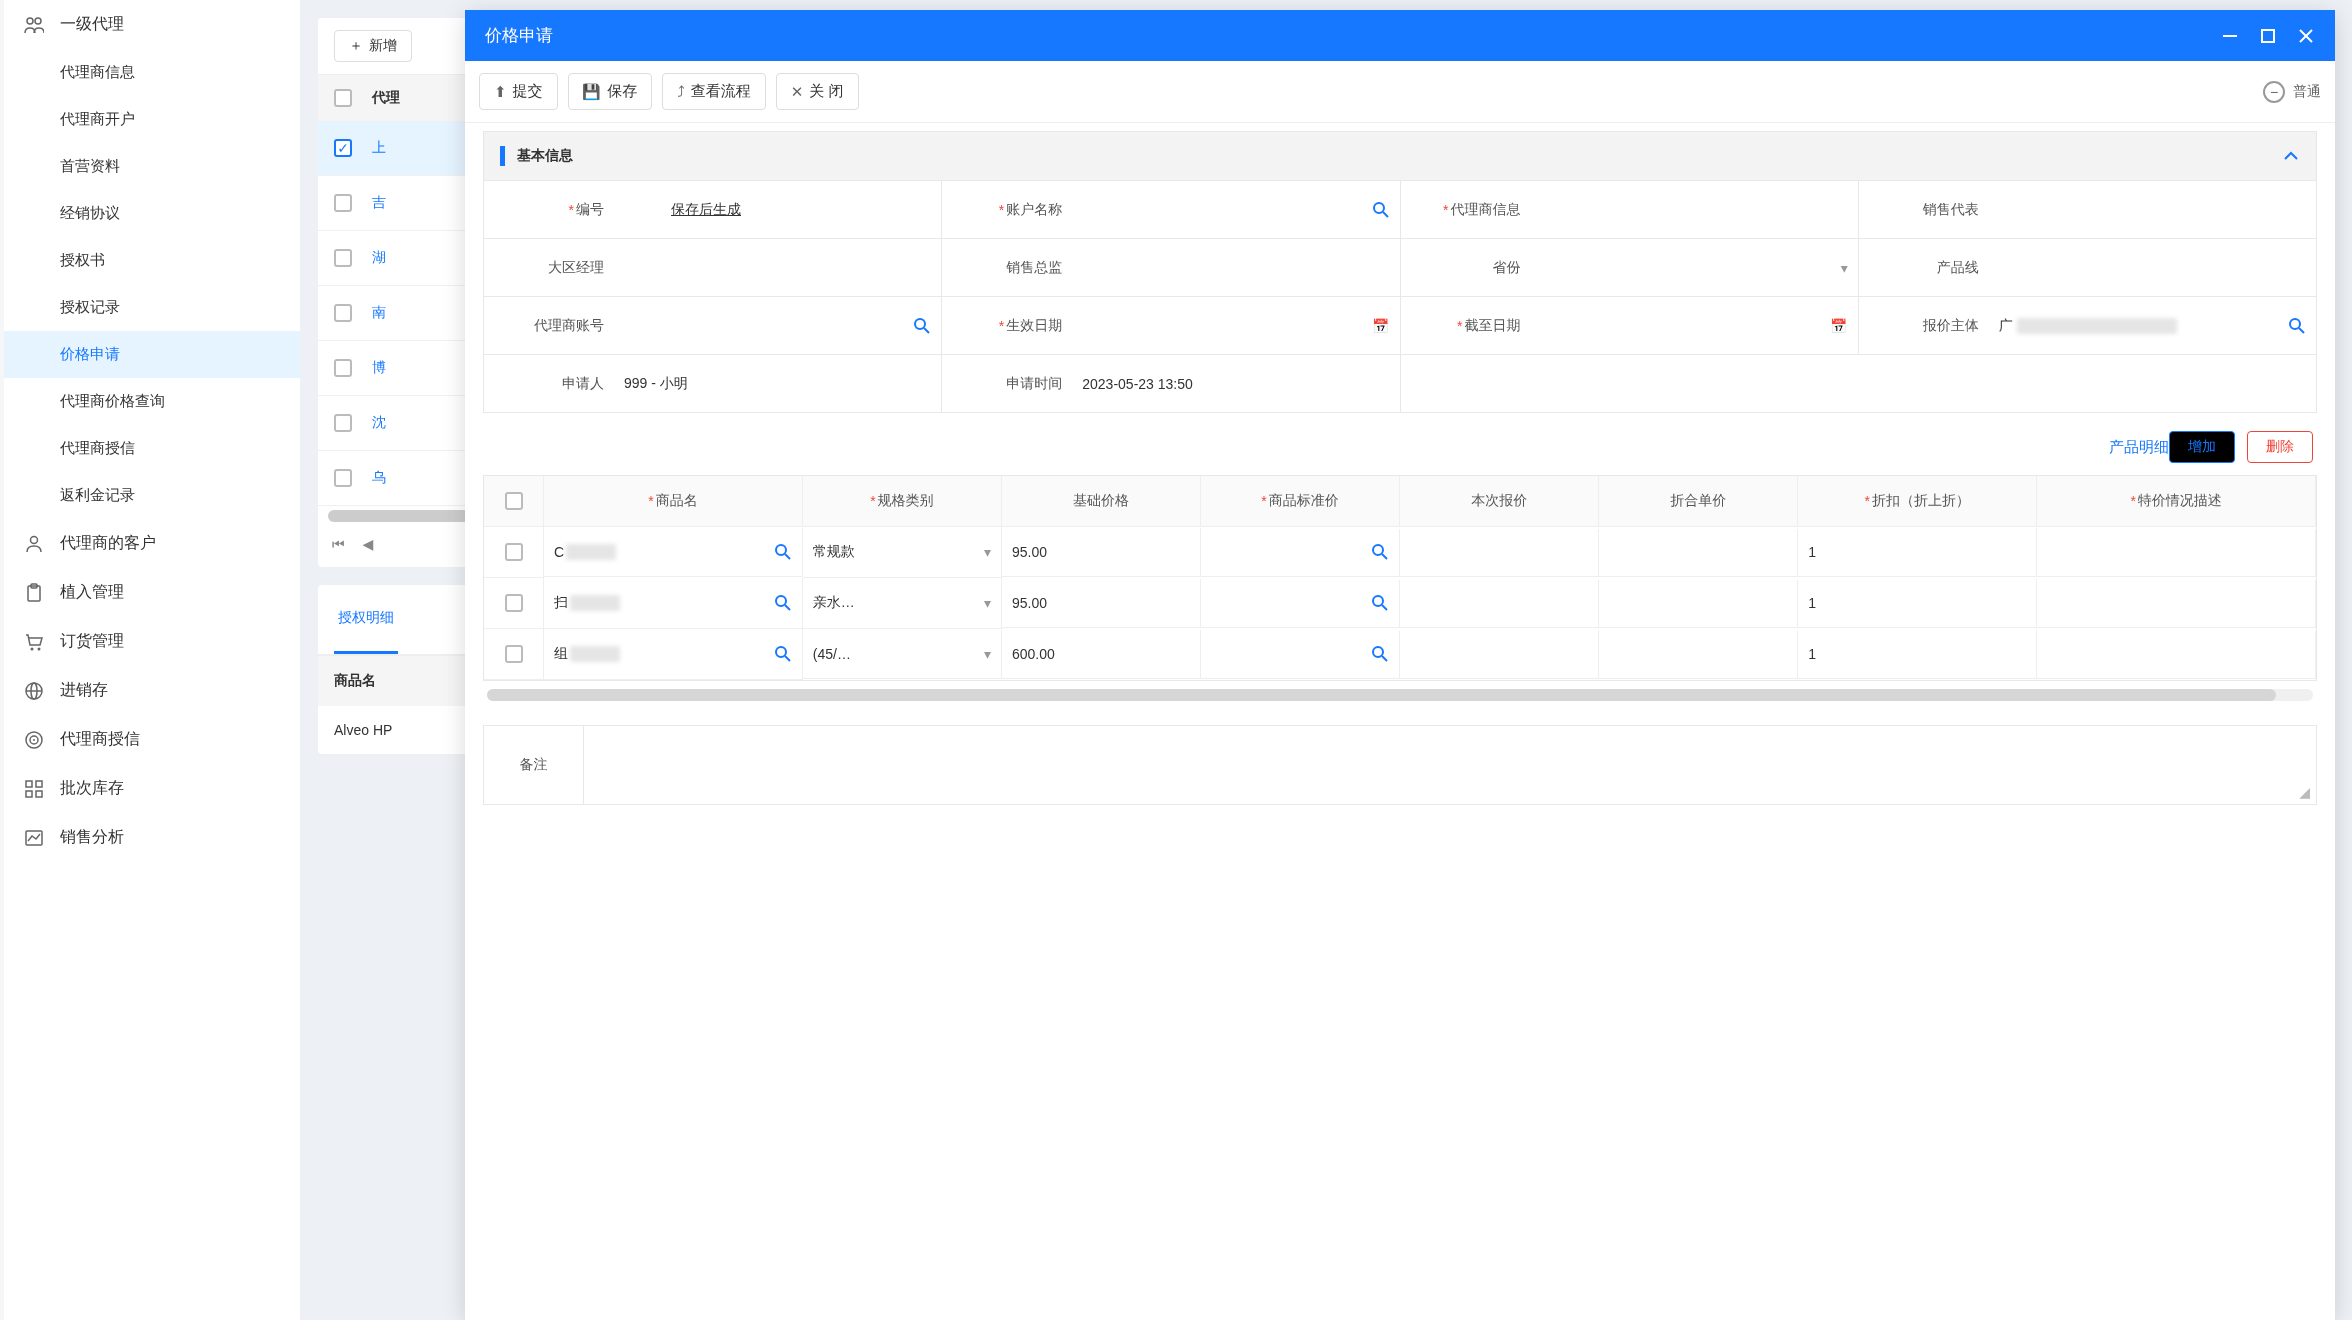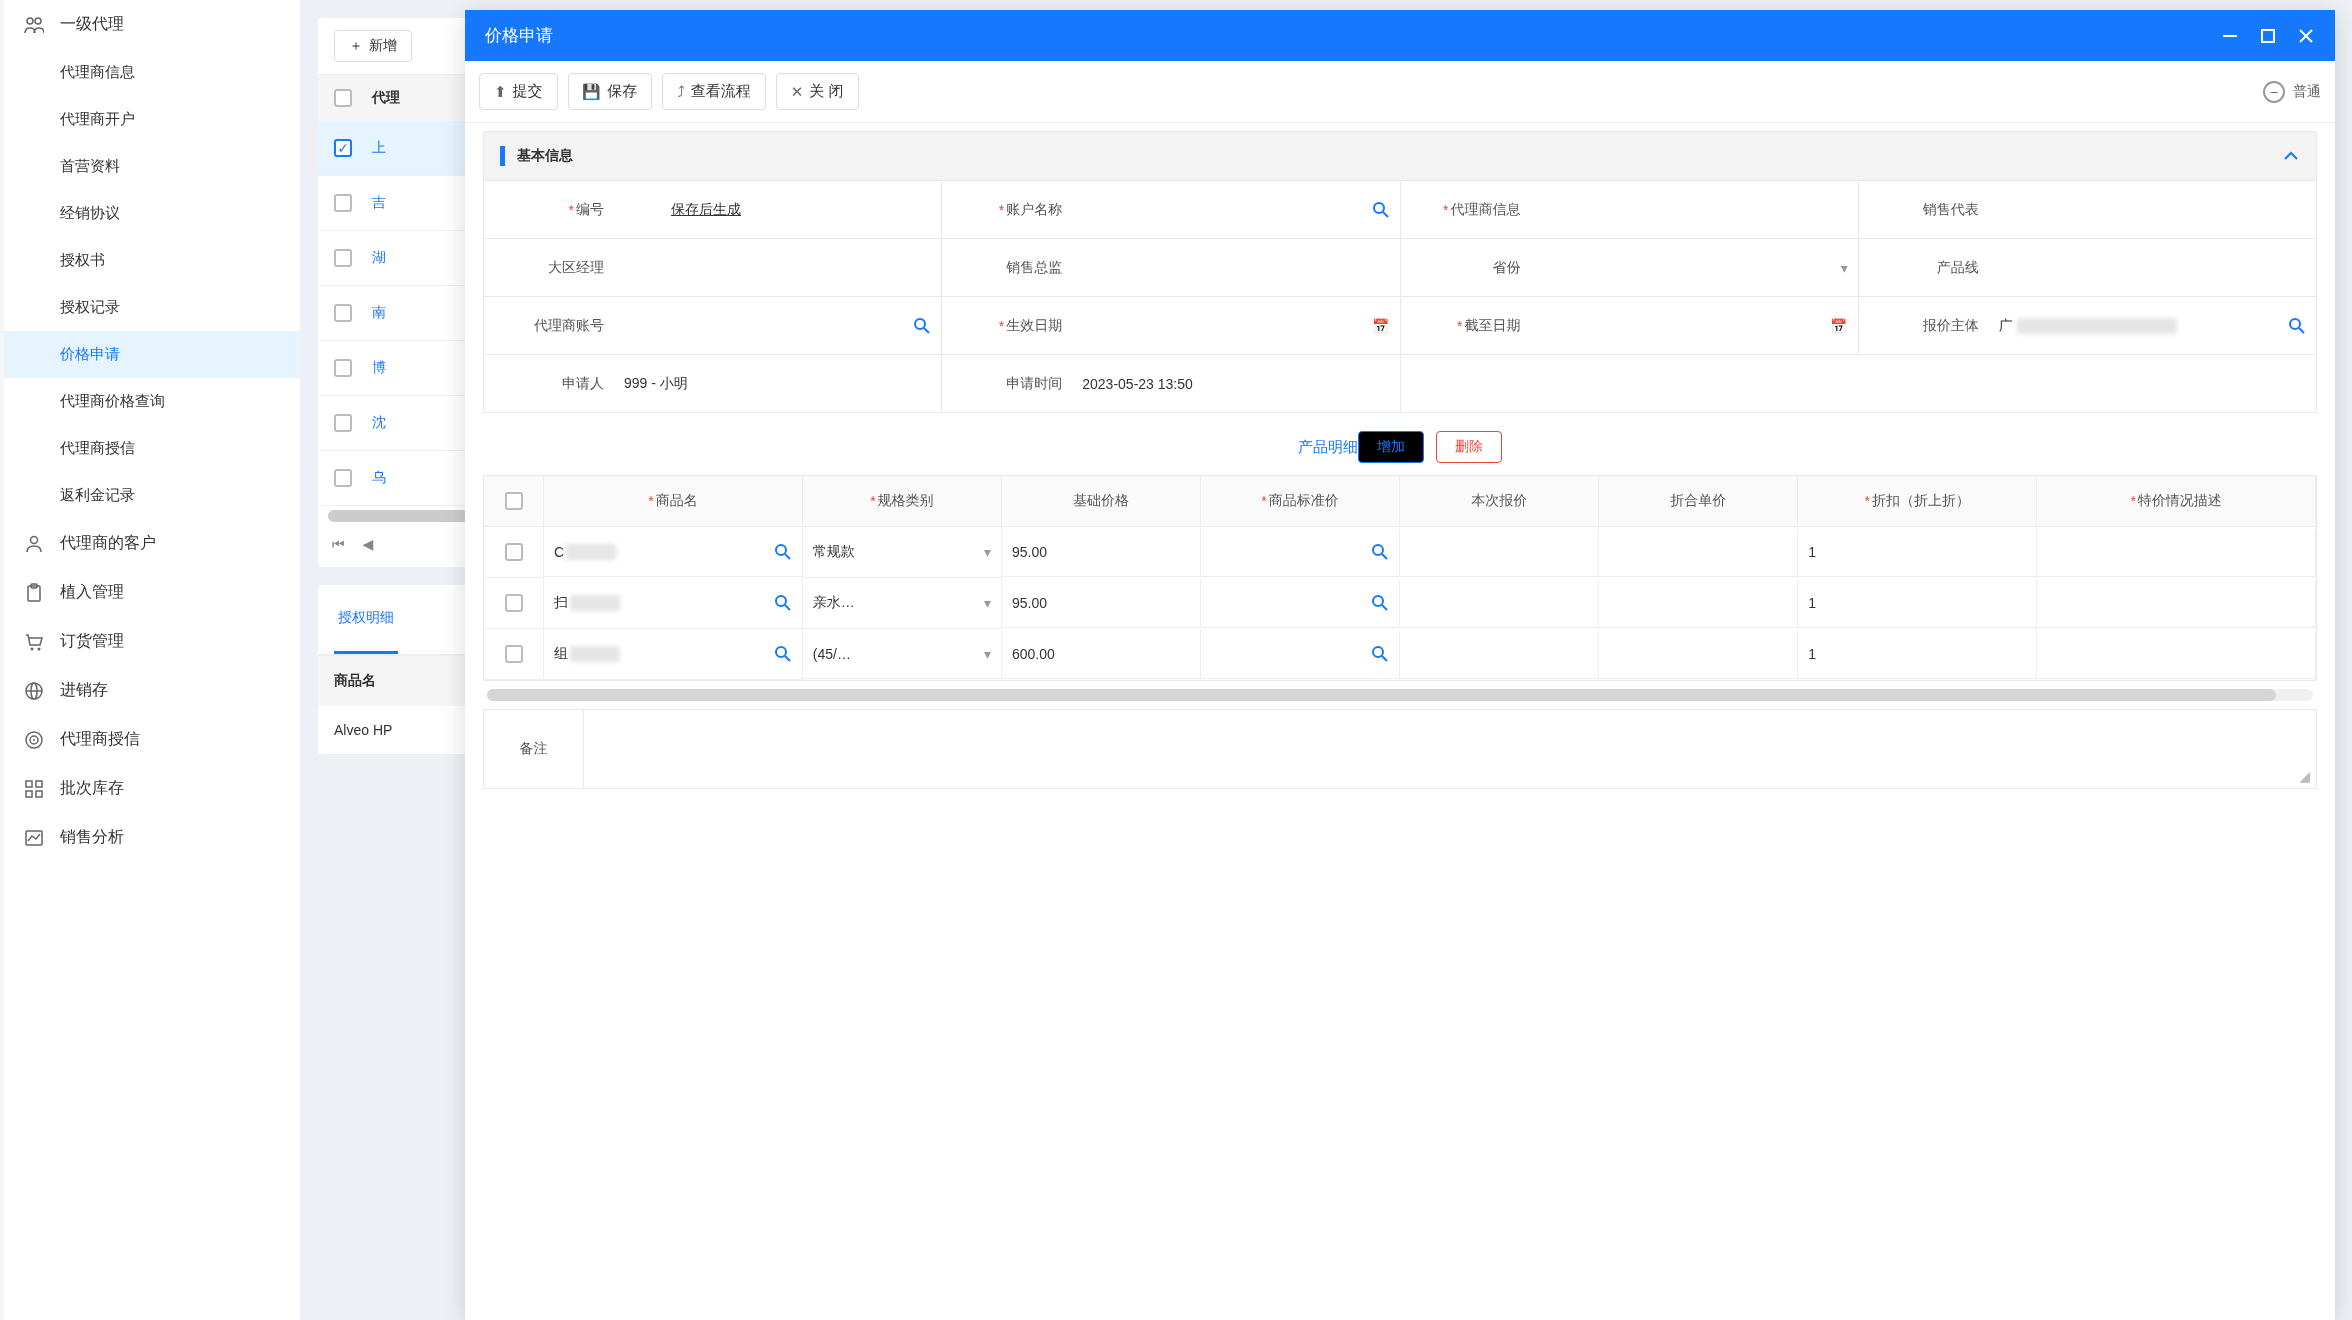--- a/index.html
+++ b/index.html
@@ -57,21 +57,21 @@
 .form-grid { display: grid; grid-template-columns: repeat(4, 1fr); border-left: 1px solid #e8e8e8; }
 .form-cell { border-right: 1px solid #e8e8e8; border-bottom: 1px solid #e8e8e8; display: flex; align-items: stretch; min-height: 58px; }
 .form-label { width: 130px; min-width: 130px; display: flex; align-items: center; justify-content: flex-end; padding-right: 10px; color: #555; }
 .form-label .req { color: #f04438; margin-right: 2px; }
 .form-value { flex: 1; display: flex; align-items: center; padding: 0 10px; position: relative; }
 .form-value input { border: none; outline: none; width: 100%; font-size: 14px; background: transparent; }
 .form-value .lookup { position: absolute; right: 10px; color: #1677ff; cursor: pointer; }
 .form-value .drop { position: absolute; right: 10px; color: #999; cursor: pointer; }
 .underline-val { text-decoration: underline; margin-left: 47px; }
 
-.detail-head-row { display: flex; align-items: center; justify-content: center; padding: 18px 4px 12px 4px; }
+.detail-head-row { display: flex; align-items: center; justify-content: flex-end; padding: 18px 4px 12px 4px; }
 .detail-tab { color: #1677ff; font-size: 15px; }
 .detail-actions { display: flex; gap: 12px; }
 .btn-outline-blue { border: 1px solid #1677ff; color: #1677ff; border-radius: 4px; padding: 6px 18px; cursor: pointer; background: #000000; }
 .btn-outline-red { border: 1px solid #f04438; color: #f04438; border-radius: 4px; padding: 6px 18px; cursor: pointer; background: #fff; }
 
 .detail-table { border: 1px solid #e8e8e8; }
 .dt-row { display: grid; grid-template-columns: 60px 1.3fr 1fr 1fr 1fr 1fr 1fr 1.2fr 1.4fr; align-items: center; }
 .dt-head { background: #fafafa; }
 .dt-cell { padding: 16px 10px; border-right: 1px solid #eee; border-bottom: 1px solid #eee; display: flex; align-items: center; position: relative; }
 .dt-head .dt-cell { justify-content: center; color: #555; }
@@ -79,21 +79,21 @@
 .dt-cell.chk { justify-content: center; }
 .dt-checkbox { width: 18px; height: 18px; border: 2px solid #bbb; border-radius: 3px; background: #fff; cursor: pointer; }
 .dt-cell input.txt { border: none; outline: none; width: 100%; background: transparent; }
 .cell-search { position: absolute; right: 10px; color: #1677ff; cursor: pointer; }
 .cell-drop { position: absolute; right: 10px; color: #999; cursor: pointer; }
 .blur-box { display: inline-block; background: #e5e5e5; filter: blur(2px); height: 16px; border-radius: 2px; }
 
 .dt-scroll { height: 12px; background: #f0f0f0; border-radius: 6px; margin: 8px 4px 0 4px; position: relative; }
 .dt-scroll-thumb { position: absolute; left: 0; top: 0; height: 100%; width: 98%; background: #d6d6d6; border-radius: 6px; }
 
-.remark-box { border: 1px solid #e8e8e8; margin-top: 8px; display: flex; min-height: 80px; position: relative; }
+.remark-box { border: 1px solid #e8e8e8; margin-top: 24px; display: flex; min-height: 80px; position: relative; }
 .remark-label { width: 100px; display: flex; align-items: center; justify-content: center; color: #555; border-right: 1px solid #e8e8e8; }
 .remark-ta { flex: 1; padding: 10px; }
 .remark-ta textarea { width: 100%; height: 100%; border: none; outline: none; resize: none; }
 .remark-grip { position: absolute; right: 6px; bottom: 4px; color: #bbb; cursor: nwse-resize; }
 
 svg { display: block; }
 </style>
 </head>
 <body>
 

